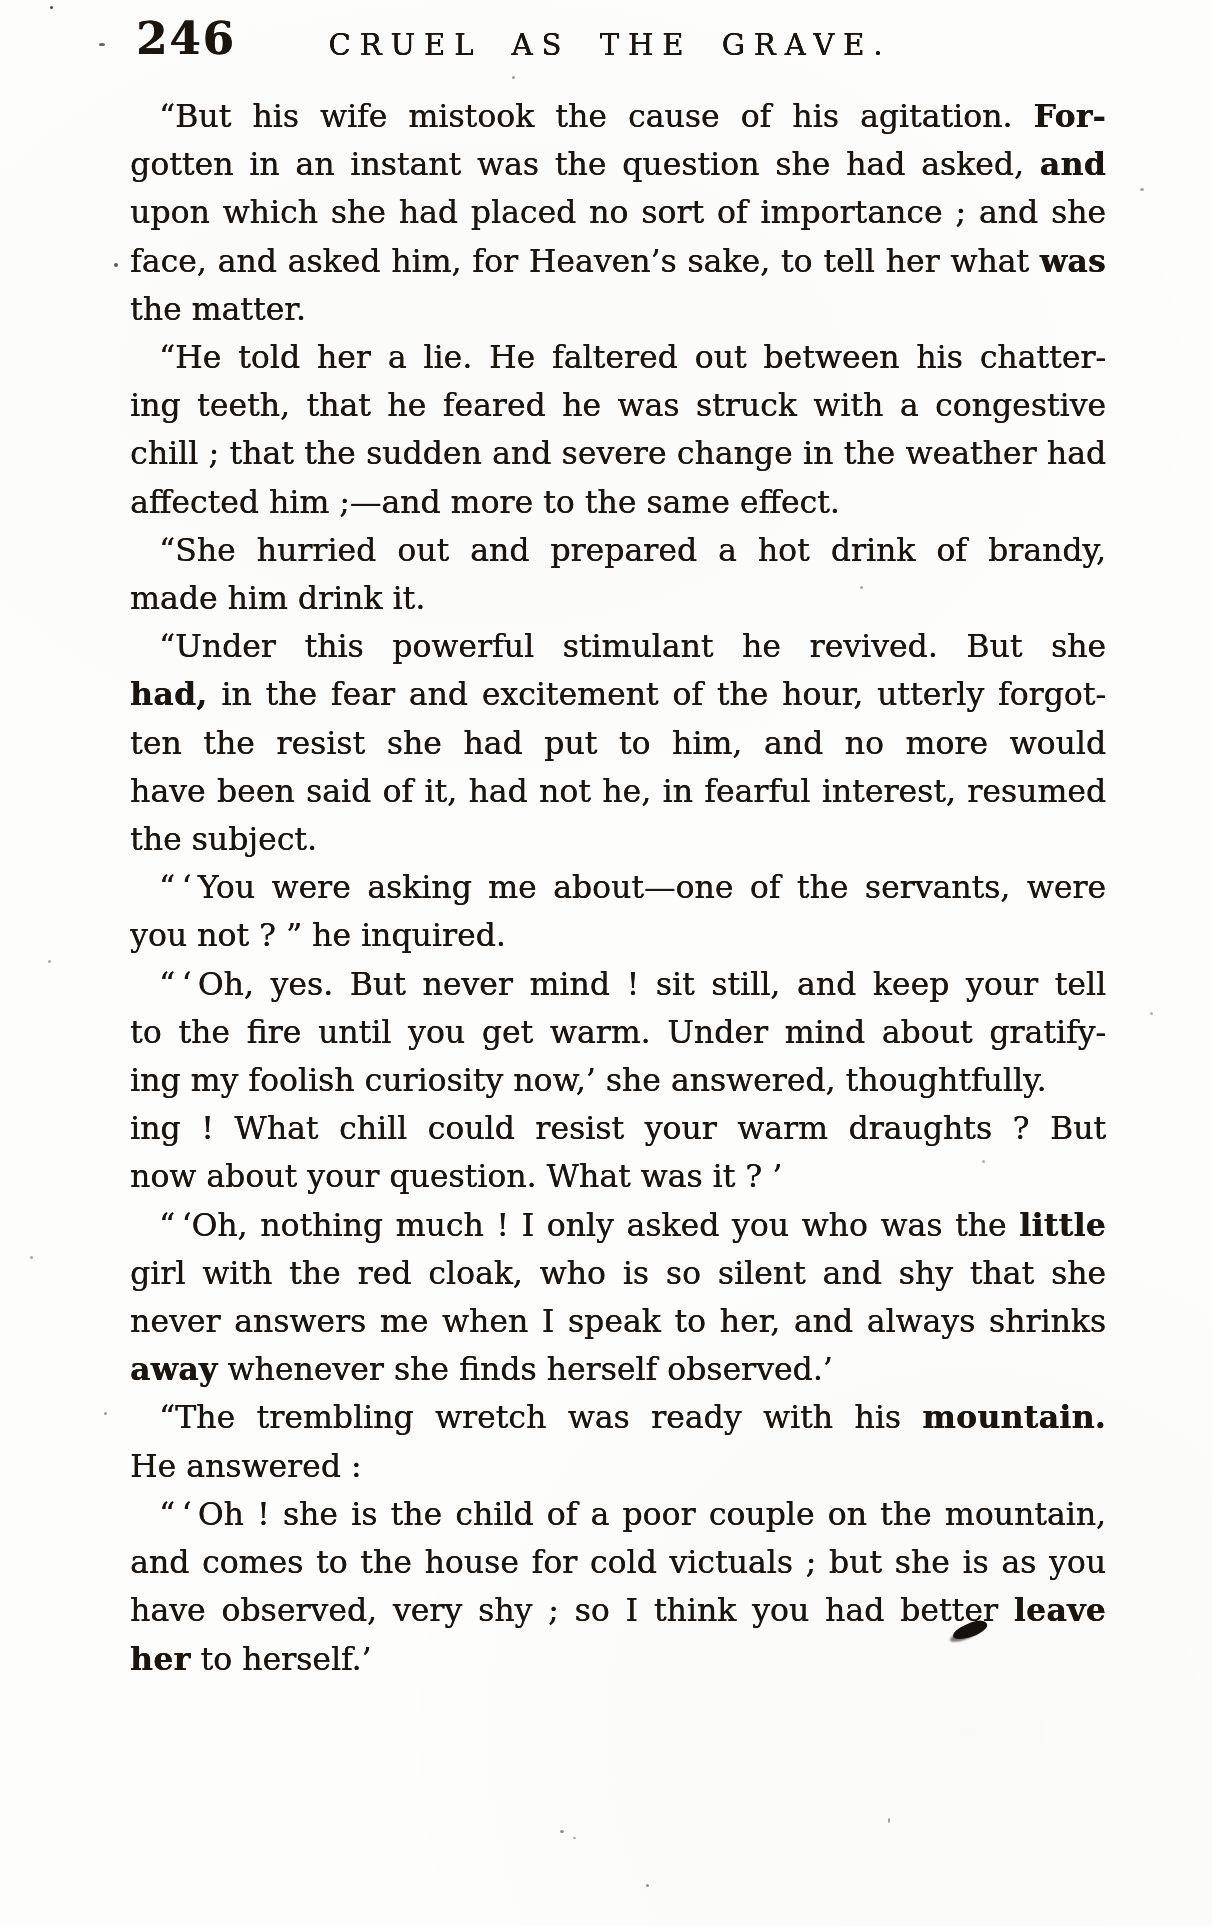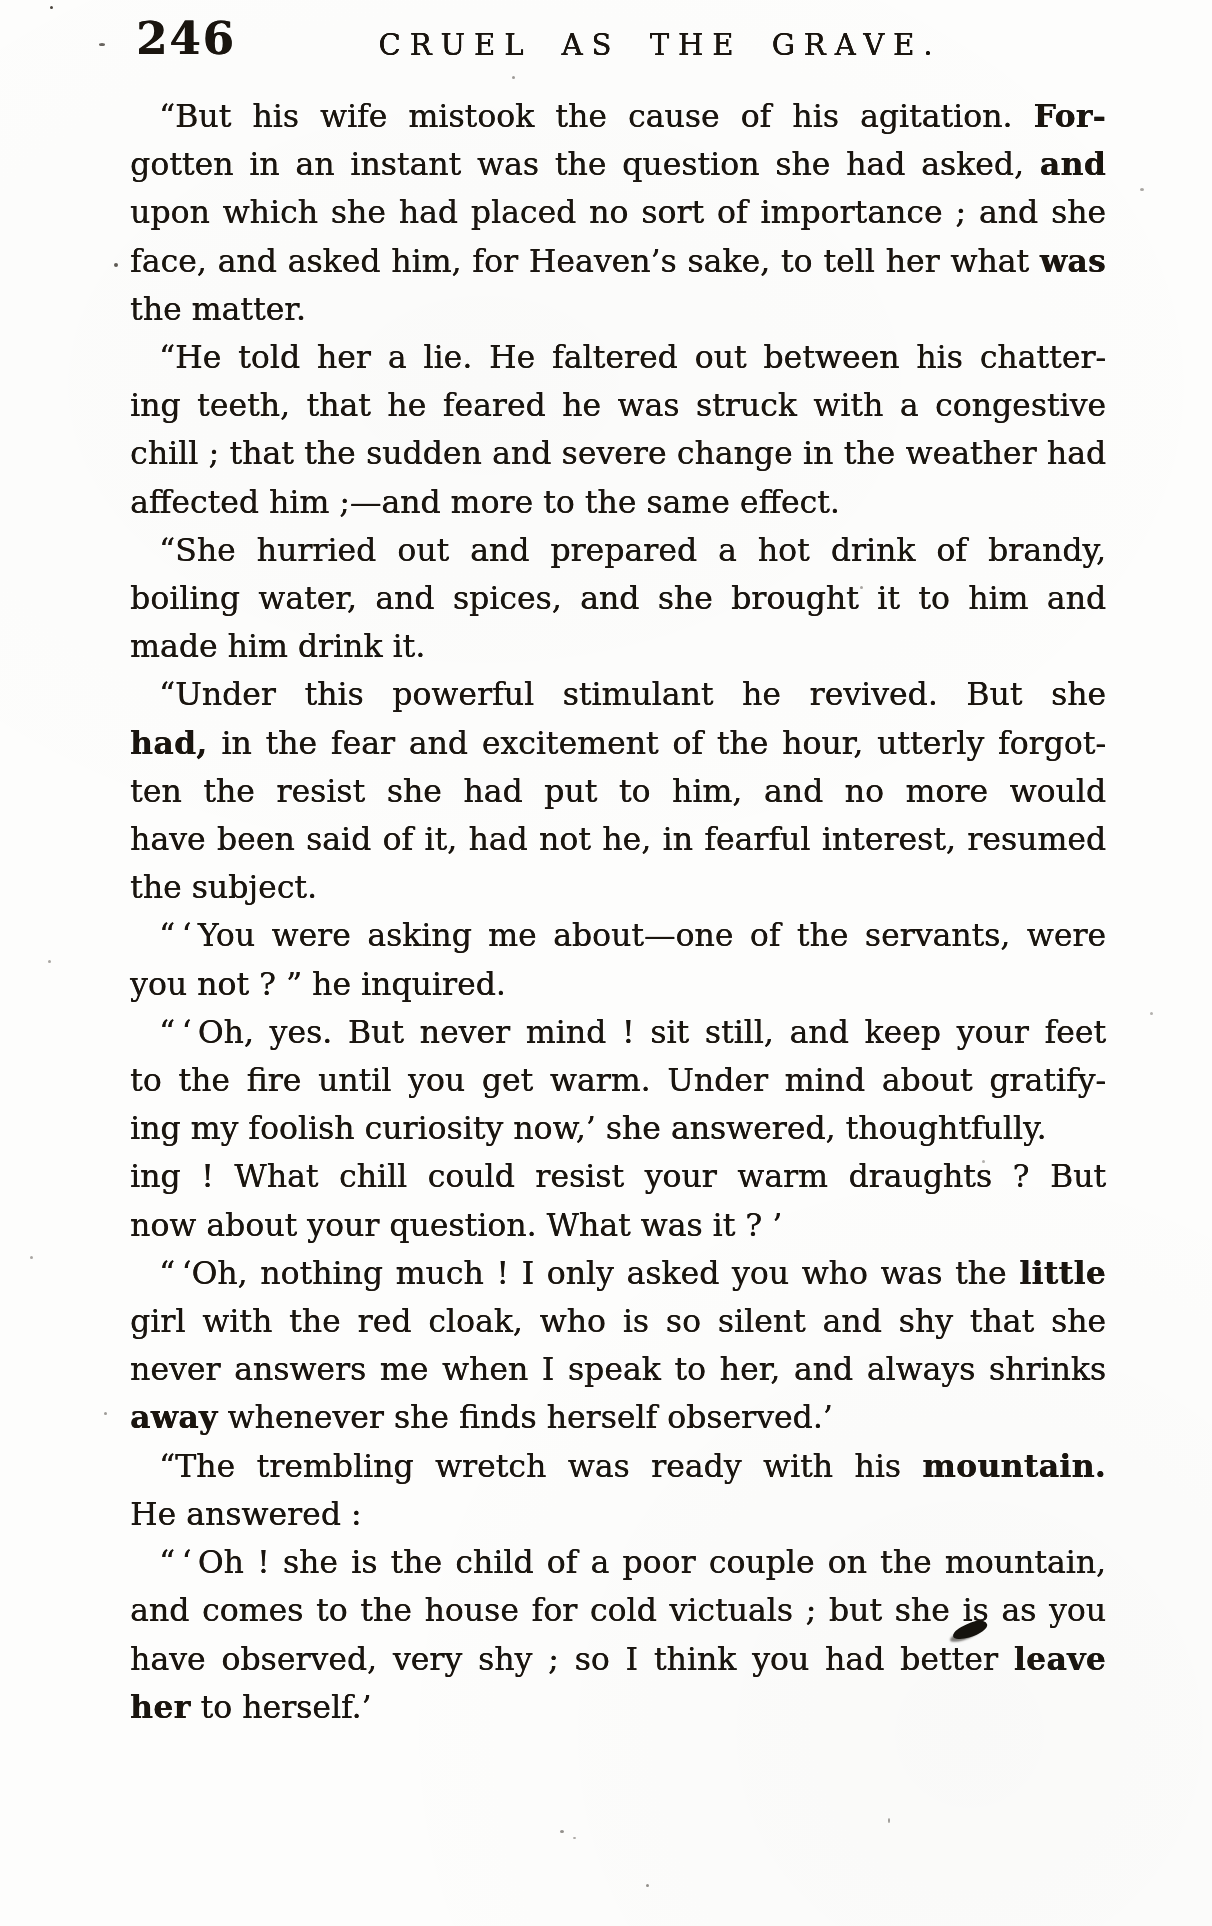--- a/index.html
+++ b/index.html
@@ -21,21 +21,21 @@
     background:
       radial-gradient(1200px 800px at 40% 20%, rgba(0,0,0,0.012), transparent 70%),
       radial-gradient(900px 900px at 80% 90%, rgba(0,0,0,0.015), transparent 70%);
   }
   .pagenum{
     position:absolute;left:136px;top:14px;
     font-size:45px;font-weight:bold;letter-spacing:2px;line-height:1.1;
     text-shadow:0.5px 0 0 currentColor;
   }
   .runhead{
-    position:absolute;left:660px;top:30px;transform:translateX(-50%);
+    position:absolute;left:610px;top:30px;transform:translateX(-50%);
     font-size:29px;letter-spacing:9px;word-spacing:11px;white-space:nowrap;
     line-height:1.1;
     text-shadow:0.3px 0 0 currentColor, 0 0.3px 0 currentColor;
   }
   .bodytext{
     position:absolute;left:130px;top:92px;width:976px;
     font-size:34px;line-height:48.2px;
     text-shadow:0.35px 0 0 currentColor;
   }
   .line{text-align:justify;text-align-last:justify;}
@@ -60,30 +60,29 @@
       <div class="line first" style=""><span>“But his wife mistook the cause of his agitation.  </span><b>For-</b></div>
       <div class="line" style=""><span>gotten in an instant was the question she had asked, </span><b>and</b></div>
       <div class="line" style=""><span>upon which she had placed no sort of importance ; and she</span></div>
       <div class="line" style=""><span>face, and asked him, for Heaven’s sake, to tell her what </span><b>was</b></div>
       <div class="line last" style=""><span>the matter.</span></div>
       <div class="line first" style=""><span>“He told her a lie.  He faltered out between his chatter-</span></div>
       <div class="line" style=""><span>ing teeth, that he feared he was struck with a congestive</span></div>
       <div class="line" style=""><span>chill ; that the sudden and severe change in the weather had</span></div>
       <div class="line last" style=""><span>affected him ;—and more to the same effect.</span></div>
       <div class="line first" style=""><span>“She hurried out and prepared a hot drink of brandy,</span></div>
-      <div class="line" style=""><span>boiling water, and spices, and she brought it to him and</span></div>
       <div class="line last" style=""><span>made him drink it.</span></div>
       <div class="line first" style=""><span>“Under this powerful stimulant he revived.  But she</span></div>
       <div class="line" style=""><b>had,</b><span> in the fear and excitement of the hour, utterly forgot-</span></div>
       <div class="line" style=""><span>ten the resist she had put to him, and no more would</span></div>
       <div class="line" style=""><span>have been said of it, had not he, in fearful interest, resumed</span></div>
       <div class="line last" style=""><span>the subject.</span></div>
       <div class="line first" style=""><span>“ ‘ You were asking me about—one of the servants, were</span></div>
       <div class="line last" style=""><span>you not ? ” he inquired.</span></div>
-      <div class="line first" style=""><span>“ ‘ Oh, yes.  But never mind !  sit still, and keep your feet</span></div>
+      <div class="line first" style=""><span>“ ‘ Oh, yes.  But never mind !  sit still, and keep your tell</span></div>
       <div class="line" style=""><span>to the fire until you get warm.  Under mind about gratify-</span></div>
       <div class="line last" style=""><span>ing my foolish curiosity now,’ she answered, thoughtfully.</span></div>
       <div class="line" style=""><span>ing !  What chill could resist your warm draughts ?   But</span></div>
       <div class="line last" style=""><span>now about your question.   What was it ? ’</span></div>
       <div class="line first" style=""><span>“ ‘Oh, nothing much !  I only asked you who was the </span><b>little</b></div>
       <div class="line" style=""><span>girl with the red cloak, who is so silent and shy that she</span></div>
       <div class="line" style=""><span>never answers me when I speak to her, and always shrinks</span></div>
       <div class="line last" style=""><b>away</b><span> whenever she finds herself observed.’</span></div>
       <div class="line first" style=""><span>“The trembling wretch was ready with his </span><b>mountain.</b></div>
       <div class="line last" style=""><span>He answered :</span></div>

